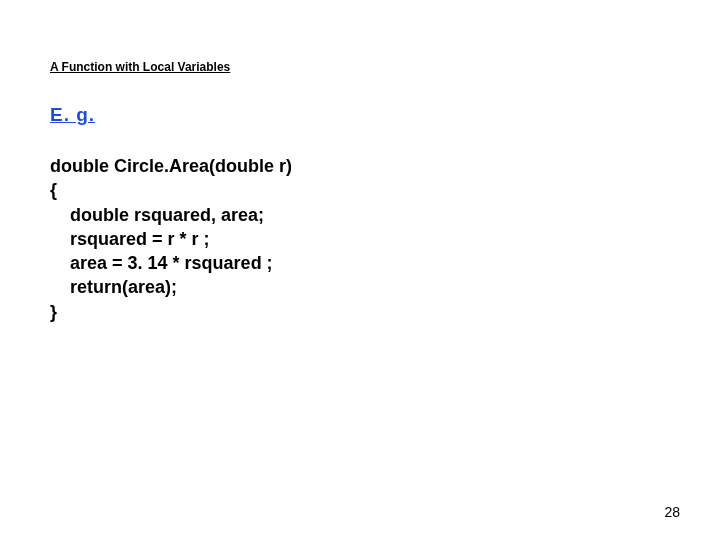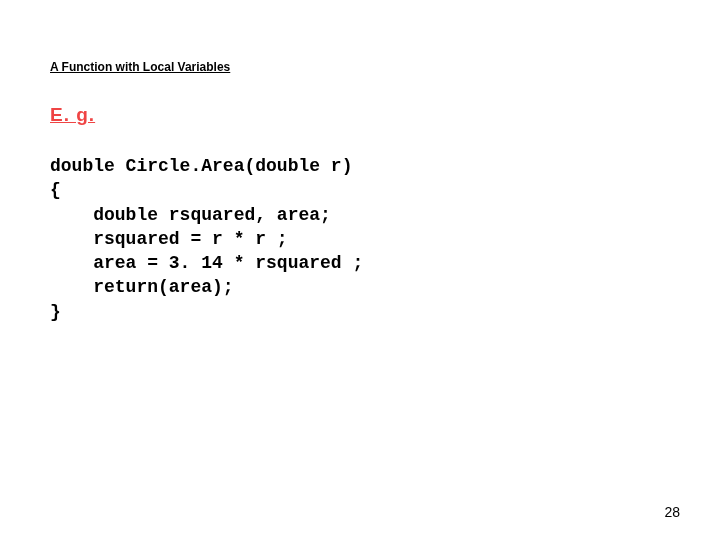--- a/index.html
+++ b/index.html
@@ -19,26 +19,26 @@
       font-size: 12px;
       font-weight: bold;
       text-decoration: underline;
       color: #000;
       margin-bottom: 30px;
     }
     .subtitle {
       font-size: 19px;
       font-weight: bold;
       text-decoration: underline;
-      color: #ef4444;
+      color: #1d4ed8;
       margin-bottom: 28px;
       letter-spacing: 1px;
     }
     .code-block {
-      font-family: Liberation Mono, monospace;
+      font-family: Liberation Sans, sans-serif;
       font-size: 18px;
       font-weight: bold;
       color: #000;
       line-height: 1.35;
       white-space: pre;
     }
     .page-number {
       position: absolute;
       bottom: 20px;
       right: 40px;

